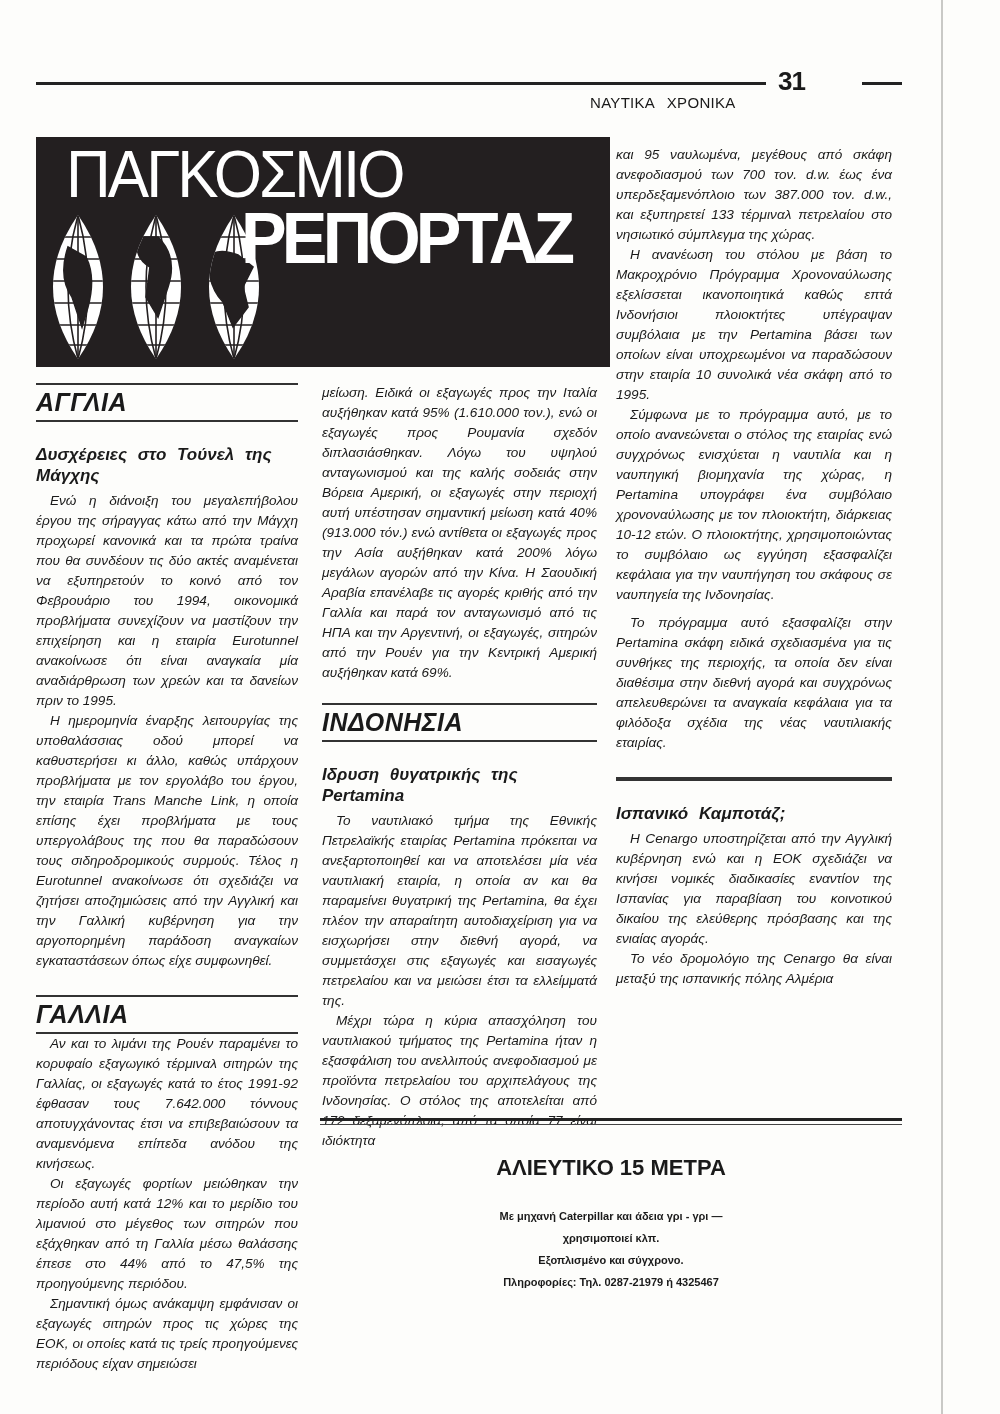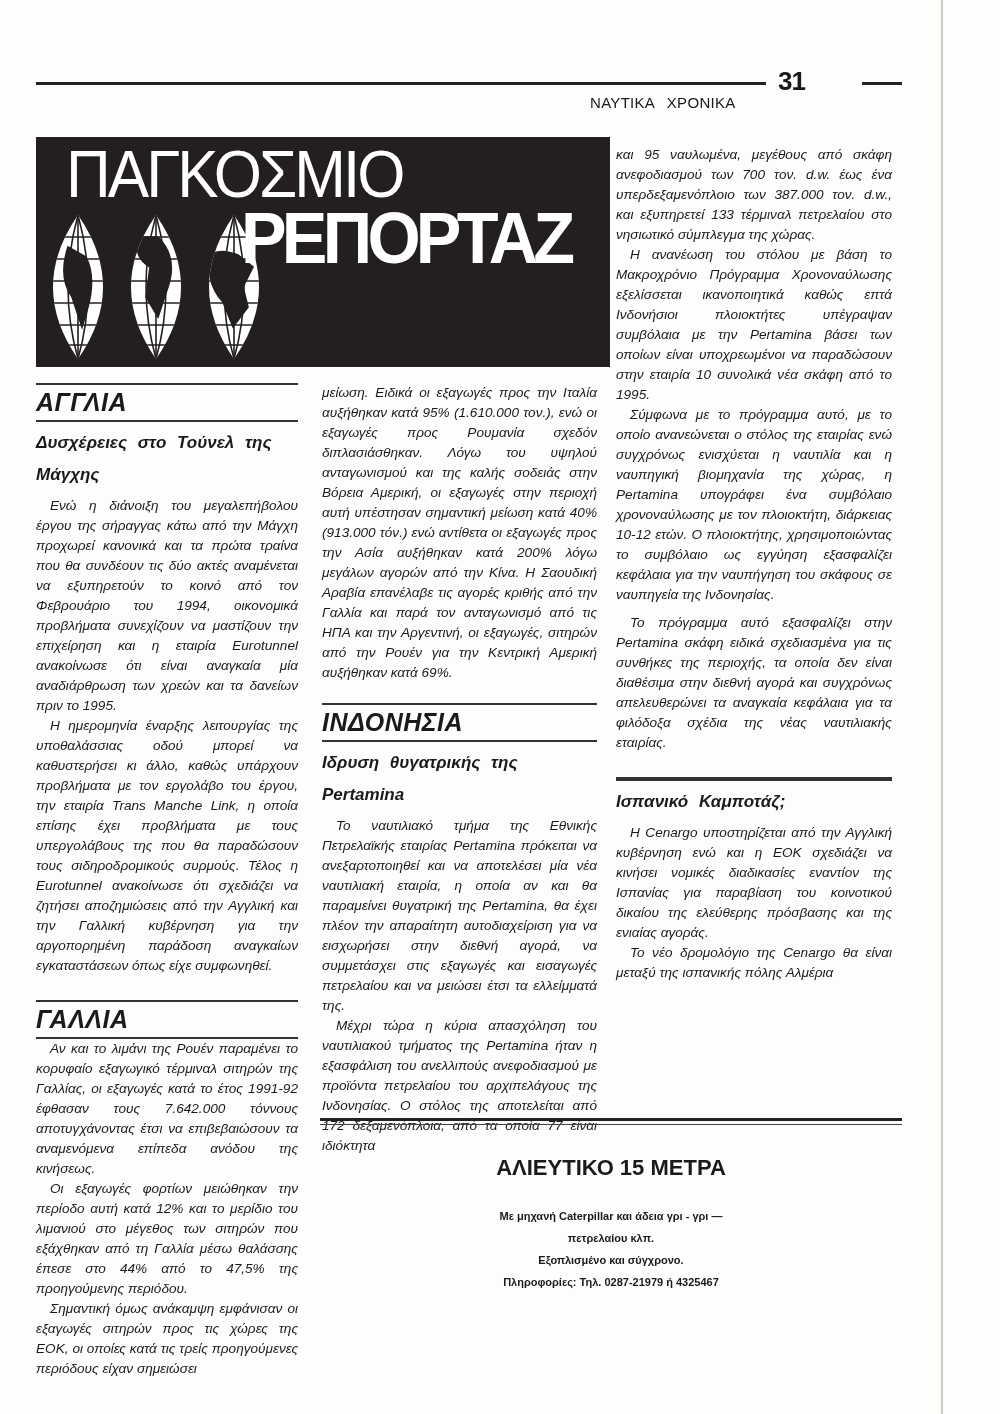--- a/index.html
+++ b/index.html
@@ -23,21 +23,21 @@
 
   
   .col { position:absolute; font-style:italic; font-size:13.6px; line-height:20px; text-align:justify; }
   .col p { margin:0; text-indent:14px; }
   .col1 { left:36px; top:383px; width:262px; }
   .col2 { left:322px; top:383px; width:275px; }
   .col3 { left:616px; top:145px; width:276px; }
 
   .rule { height:2px; background:#333; }
   .sec-title { font-size:25px; font-weight:bold; font-style:italic; letter-spacing:0.5px; margin:2px 0 3px 0; line-height:30px; }
-  .headline { font-size:17px; font-weight:bold; font-style:italic; line-height:32px; margin:5px 0 5px 0; text-align:left; word-spacing:6px; }
+  .headline { font-size:17px; font-weight:bold; font-style:italic; line-height:21px; margin:22px 0 5px 0; text-align:left; word-spacing:6px; }
 
   
   .ad-rule { position:absolute; left:320px; top:1118px; width:582px; height:3px; background:#222; }
   .ad-rule2 { position:absolute; left:320px; top:1124px; width:582px; height:1px; background:#444; }
   .ad-title { position:absolute; left:320px; top:1155px; width:582px; text-align:center; font-size:22px; font-weight:bold; }
   .ad-body { position:absolute; left:320px; top:1205px; width:582px; text-align:center; font-size:11px; font-weight:bold; line-height:22px; }
 </style>
 </head>
 <body>
 
@@ -148,16 +148,16 @@
   <div class="headline">Ισπανικό Καμποτάζ;</div>
   <p>Η Cenargo υποστηρίζεται από την Αγγλική κυβέρνηση ενώ και η ΕΟΚ σχεδιάζει να κινήσει νομικές διαδικασίες εναντίον της Ισπανίας για παραβίαση του κοινοτικού δικαίου της ελεύθερης πρόσβασης και της ενιαίας αγοράς.</p>
   <p>Το νέο δρομολόγιο της Cenargo θα είναι μεταξύ της ισπανικής πόλης Αλμέρια</p>
 </div>
 
 <div class="ad-rule"></div>
 <div class="ad-rule2"></div>
 <div class="ad-title">ΑΛΙΕΥΤΙΚΟ 15 ΜΕΤΡΑ</div>
 <div class="ad-body">
   <div>Με μηχανή Caterpillar και άδεια γρι - γρι —</div>
-  <div>πετρελαίου κλπ.</div>
+  <div>χρησιμοποιεί κλπ.</div>
   <div>Εξοπλισμένο και σύγχρονο.</div>
   <div>Πληροφορίες: Τηλ. 0287-21979 ή 4325467</div>
 </div>
 
 </body></html>

